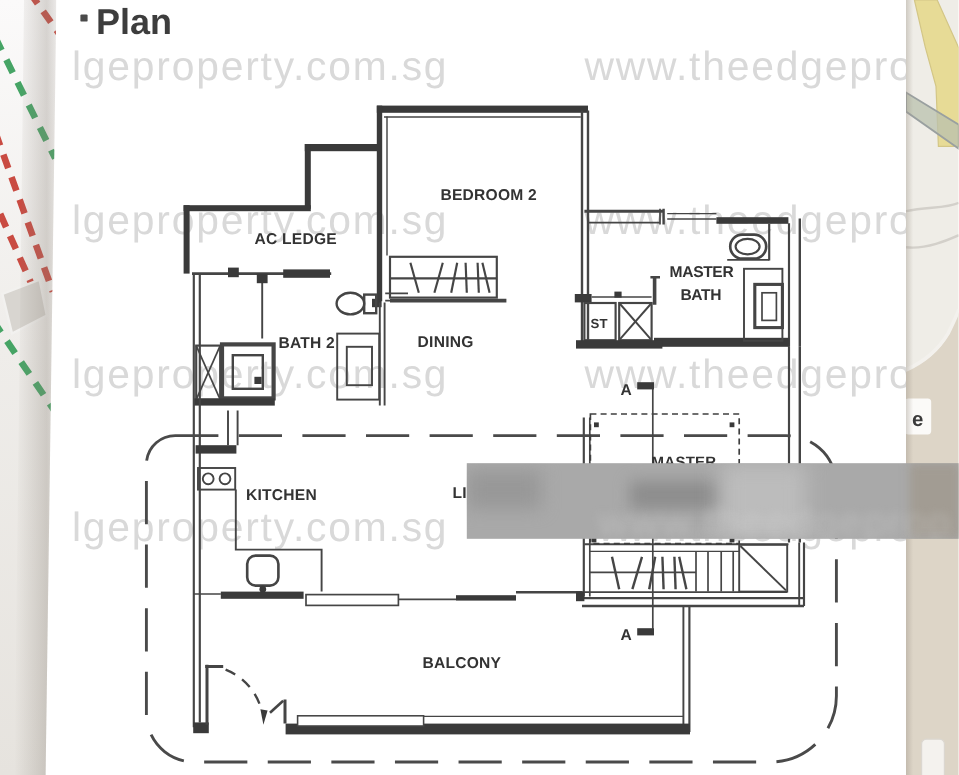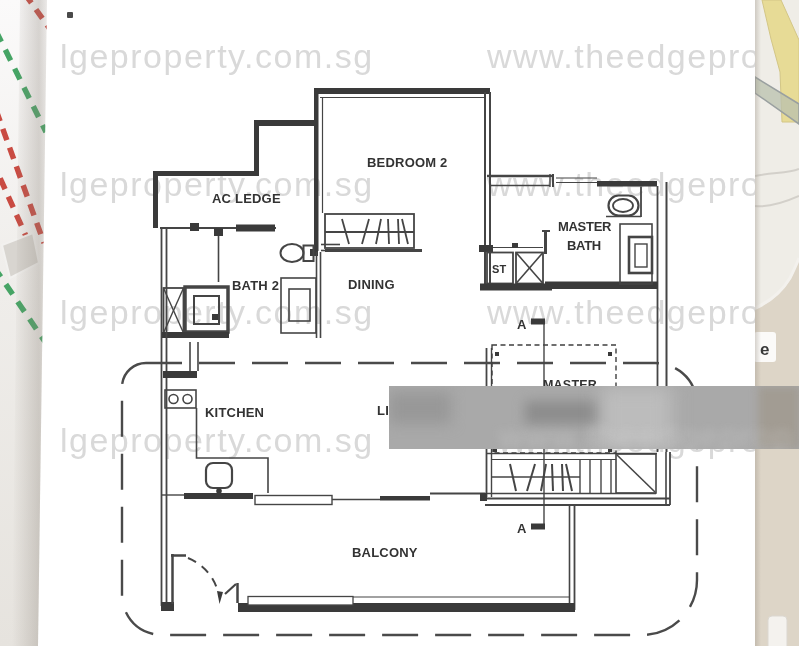--- a/index.html
+++ b/index.html
@@ -17,20 +17,21 @@
     <div class="wm" style="left:487px;top:165px;">www.theedgeprop</div>
     <div class="wm" style="left:60px;top:293px;">lgeproperty.com.sg</div>
     <div class="wm" style="left:487px;top:293px;">www.theedgeprop</div>
     <div class="wm" style="left:60px;top:421px;">lgeproperty.com.sg</div>
     <div class="wm" style="left:487px;top:421px;">www.theedgeprop</div>
     <div class="wm" style="left:60px;top:549px;">lgeproperty.com.sg</div>
     <div class="wm" style="left:487px;top:549px;">www.theedgeprop</div>
   </div>
 
   <div style="position:absolute;left:67px;top:12px;width:6px;height:6px;background:#4a4a4a;border-radius:1px;"></div>
+  <div style="position:absolute;left:80px;top:2px;font-size:30px;font-weight:bold;color:#3d3d3d;">Plan</div>
 
   <svg id="plan" width="799" height="646" viewBox="0 0 799 646" style="position:absolute;left:0;top:0;filter:blur(0.45px);">
     <g fill="none" stroke="#454545">
 
       <g>
 
         <rect x="314" y="88" width="176" height="6" fill="#3a3a3a" stroke="none"></rect>
         <line x1="320" y1="97.5" x2="484" y2="97.5" stroke-width="1.2"></line>
 
         <rect x="314" y="88" width="4.5" height="163" fill="#3a3a3a" stroke="none"></rect>

